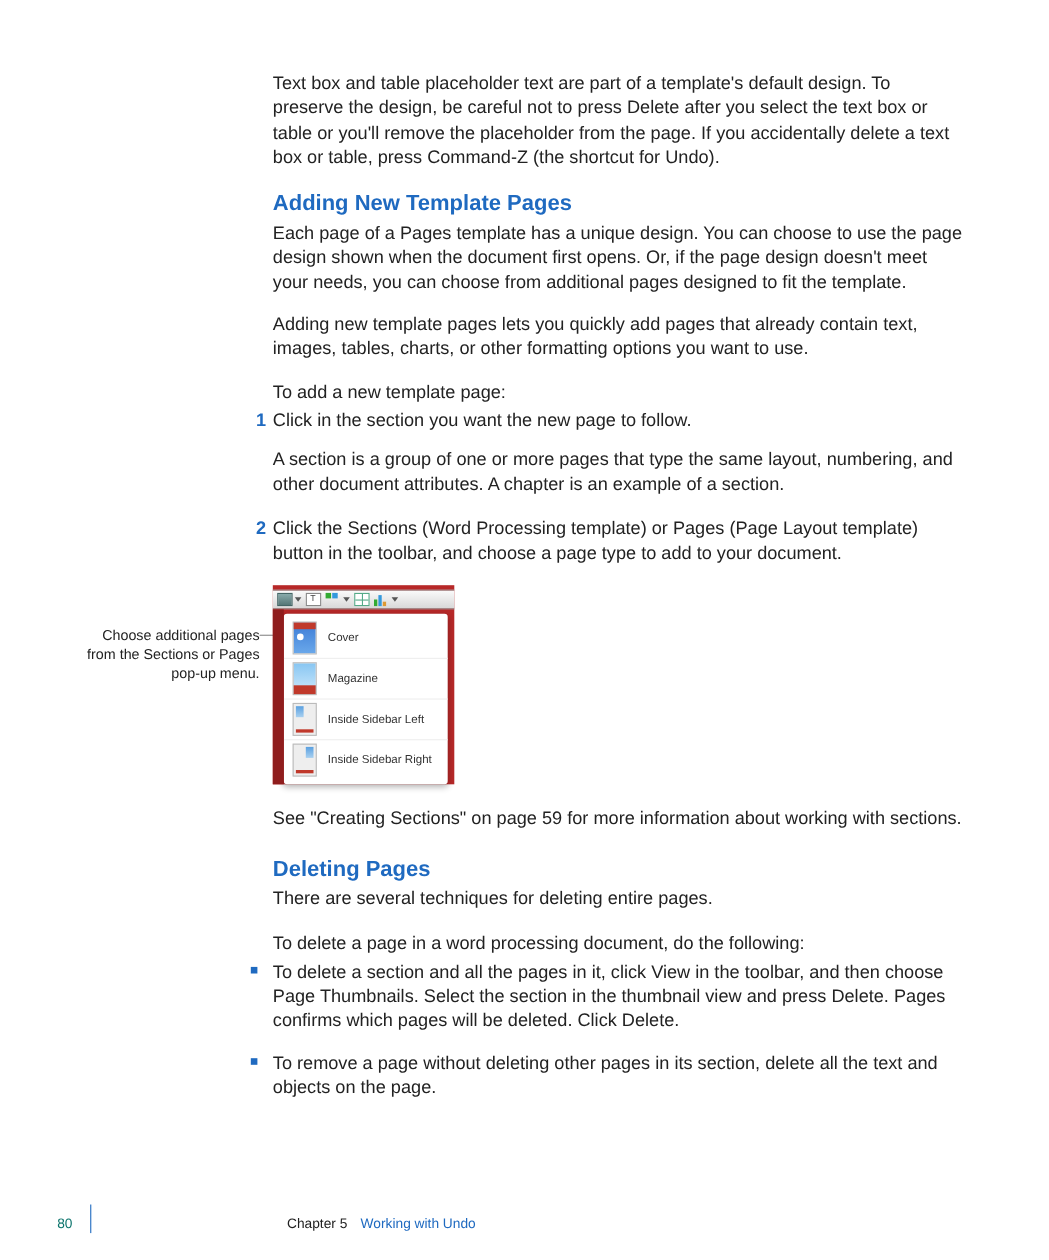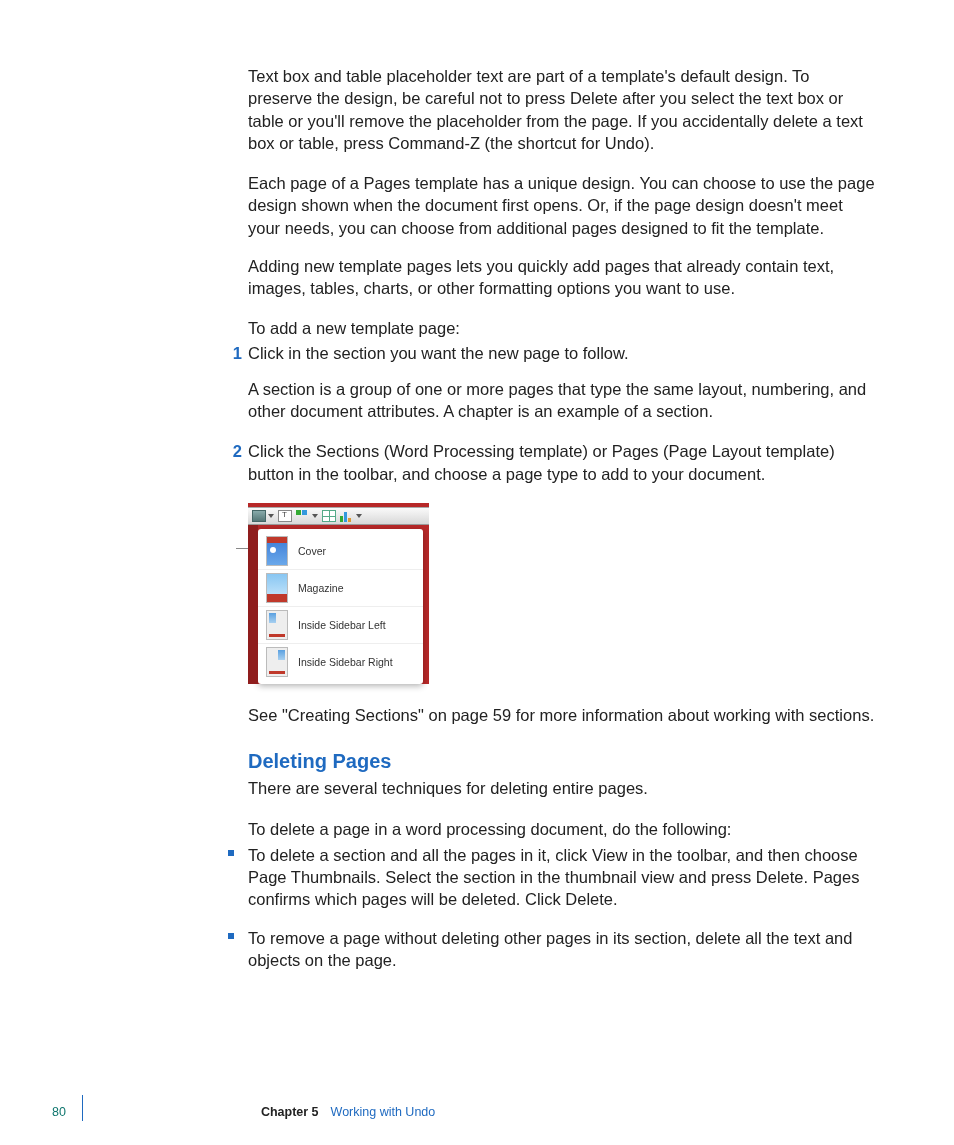--- a/index.html
+++ b/index.html
@@ -59,21 +59,21 @@
     position: relative;
     margin-bottom: 20px;
   }
   .callout {
     position: absolute;
     text-align: right;
     font-size: 13px;
     line-height: 1.3;
   }
   .figure {
-    width: 181px;
+    width: 165px;
     background: #b72828;
     position: relative;
     padding-top: 4px;
   }
   .toolbar {
     height: 18px;
     background: linear-gradient(#fafafa, #d8d8d8);
     border-top: 1px solid #aaa;
     border-bottom: 1px solid #999;
     display: flex;
@@ -145,49 +145,53 @@
     bottom: 20px;
     display: flex;
     align-items: center;
     font-size: 12.5px;
   }
   .page-num { font-weight: 400; color:#0f766e; }
   .footer-sep {
     width: 1px; height: 26px; background: #1f6ac0; margin: 0 14px 0 16px;
     position: relative; top: -4px;
   }
-  .chapter-label { font-weight: 700; margin-right: 12px; margin-left: 164px; text-align: center; }
+  .chapter-label { font-weight: 400; margin-right: 12px; margin-left: 164px; text-align: center; }
   .chapter-title { color: #1f6ac0; }
 </style>
 </head>
 <body>
 
 <div class="page">
   <div class="content">
 
     <p class="para">Text box and table placeholder text are part of a template's default design. To preserve the design, be careful not to press Delete after you select the text box or table or you'll remove the placeholder from the page. If you accidentally delete a text box or table, press Command-Z (the shortcut for Undo).</p>
 
+    <h2 class="section-heading">Adding New Template Pages</h2>
     <p class="para" style="margin-bottom:16px">Each page of a Pages template has a unique design. You can choose to use the page design shown when the document first opens. Or, if the page design doesn't meet your needs, you can choose from additional pages designed to fit the template.</p>
     <p class="para">Adding new template pages lets you quickly add pages that already contain text, images, tables, charts, or other formatting options you want to use.</p>
 
     <p class="bold-run" style="margin-bottom:2px">To add a new template page:</p>
 
     <ol class="step-list">
       <li class="step-item">
         <span class="step-num">1</span>
         <div class="step-body">Click in the section you want the new page to follow.</div>
         <div class="step-sub">A section is a group of one or more pages that type the same layout, numbering, and other document attributes. A chapter is an example of a section.</div>
       </li>
       <li class="step-item">
         <span class="step-num">2</span>
         <div class="step-body">Click the Sections (Word Processing template) or Pages (Page Layout template) button in the toolbar, and choose a page type to add to your document.</div>
       </li>
     </ol>
 
     <div class="figure-wrap">
+      <div class="callout" style="left:-172px; top:38px; width:160px;">
+        <span>Choose additional pages from the Sections or Pages pop-up menu.</span>
+      </div>
       <div style="position:absolute; left:-12px; top:45px; width:14px; height:1px; background:#888;"></div>
 
       <div class="figure">
         <div class="red-left"></div>
         <div class="toolbar">
           <span class="tb-icon" style="background:linear-gradient(#8aa,#577);border:1px solid #466;"></span>
           <span class="tb-dd"></span>
           <span class="tb-icon tb-text"></span>
           <span class="tb-icon">
             <span class="tb-shapes">

